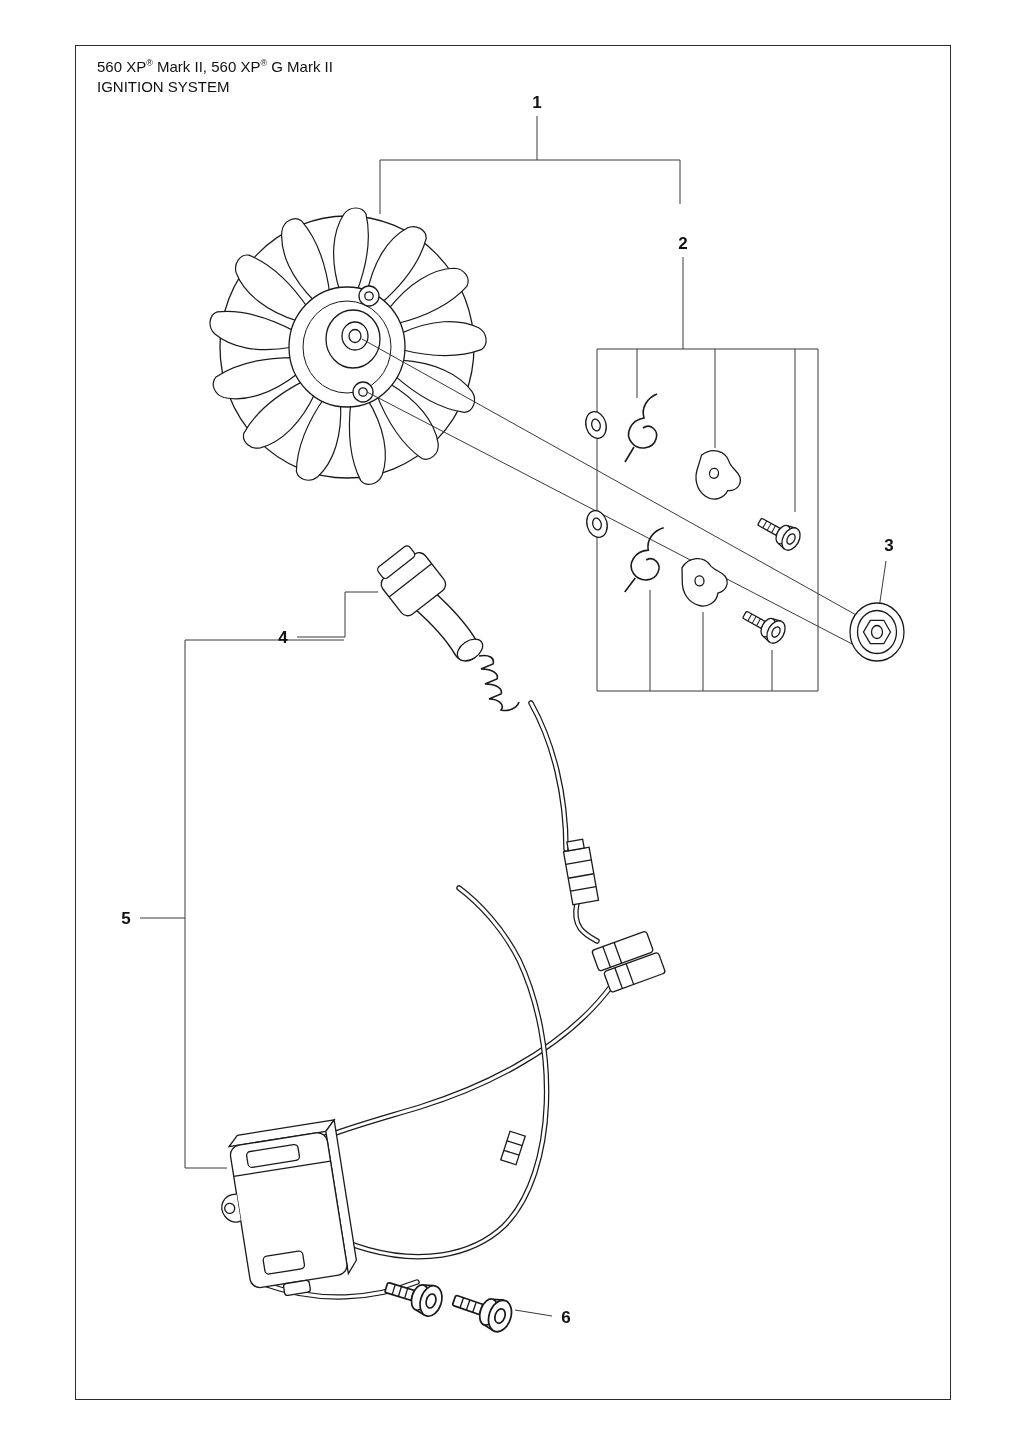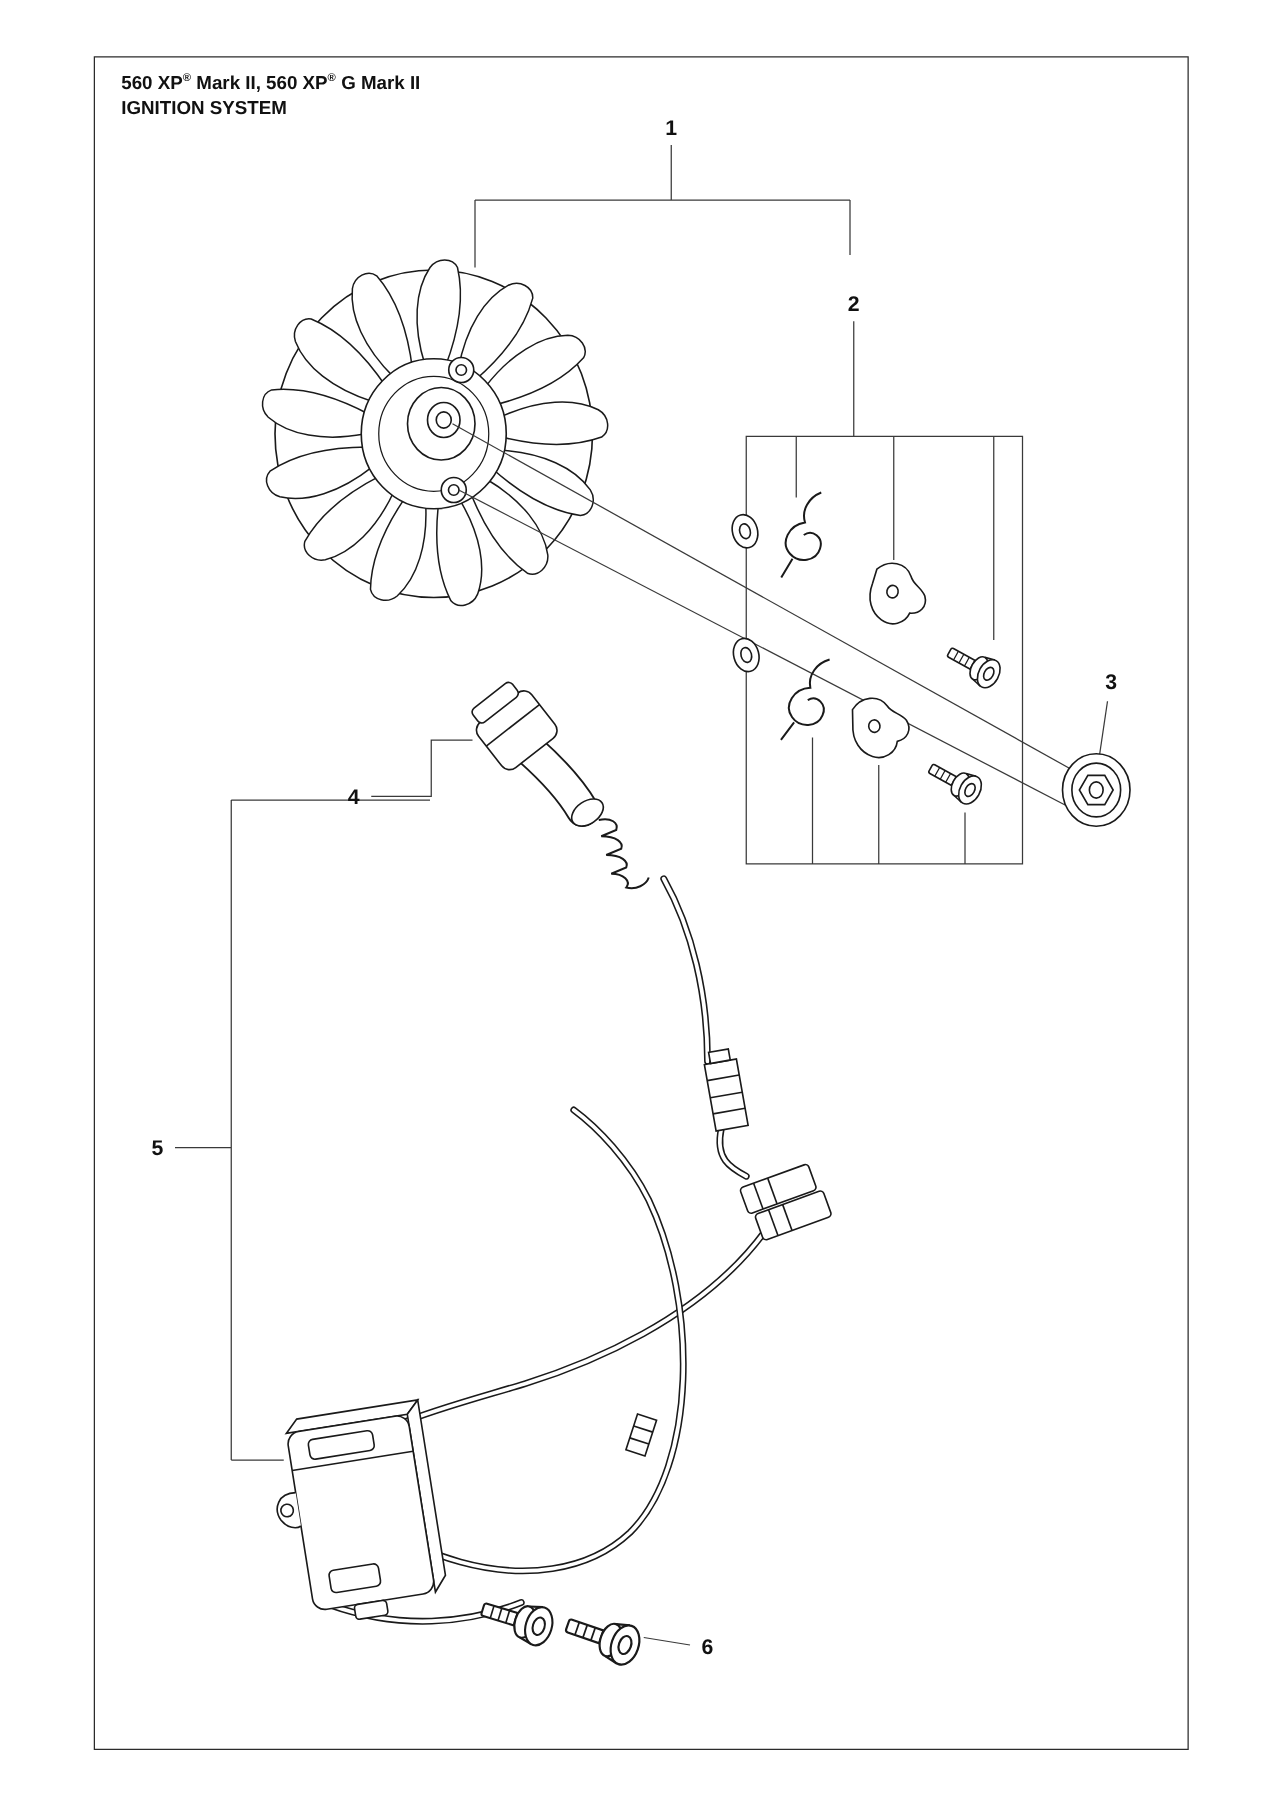--- a/index.html
+++ b/index.html
@@ -1,19 +1,19 @@
 <!DOCTYPE html>
 <html><head>
 <meta charset="utf-8">
 <style>
   html,body{margin:0;padding:0;background:#ffffff;}
   .page{position:relative;width:1024px;height:1448px;background:#ffffff;overflow:hidden;
         font-family:"Liberation Sans",sans-serif;color:#111;}
   .frame{position:absolute;left:75px;top:45px;width:874px;height:1353px;border:1.6px solid #2b2b2b;}
-  .header{position:absolute;left:97px;top:57px;font-weight:bold;font-size:15px;line-height:1.3;color:#111;}
+  .header{position:absolute;left:97px;top:57px;font-weight:normal;font-size:15px;line-height:1.3;color:#111;}
   .header sup{font-size:9px;}
   .diagram{position:absolute;left:0;top:0;}
   .callout{font-family:"Liberation Sans",sans-serif;font-weight:bold;font-size:17px;fill:#111;}
   .thin{fill:none;stroke:#3a3a3a;stroke-width:1;}
   .ln{fill:none;stroke:#1a1a1a;stroke-width:1.3;}
   .part{fill:#ffffff;stroke:#1a1a1a;stroke-width:1.3;}
   .wireO{fill:none;stroke:#1a1a1a;stroke-width:5.5;stroke-linecap:round;}
   .wireI{fill:none;stroke:#ffffff;stroke-width:3;stroke-linecap:round;}
   .tubeO{fill:none;stroke:#1a1a1a;stroke-width:27;stroke-linecap:round;}
   .tubeI{fill:none;stroke:#ffffff;stroke-width:24;stroke-linecap:round;}

